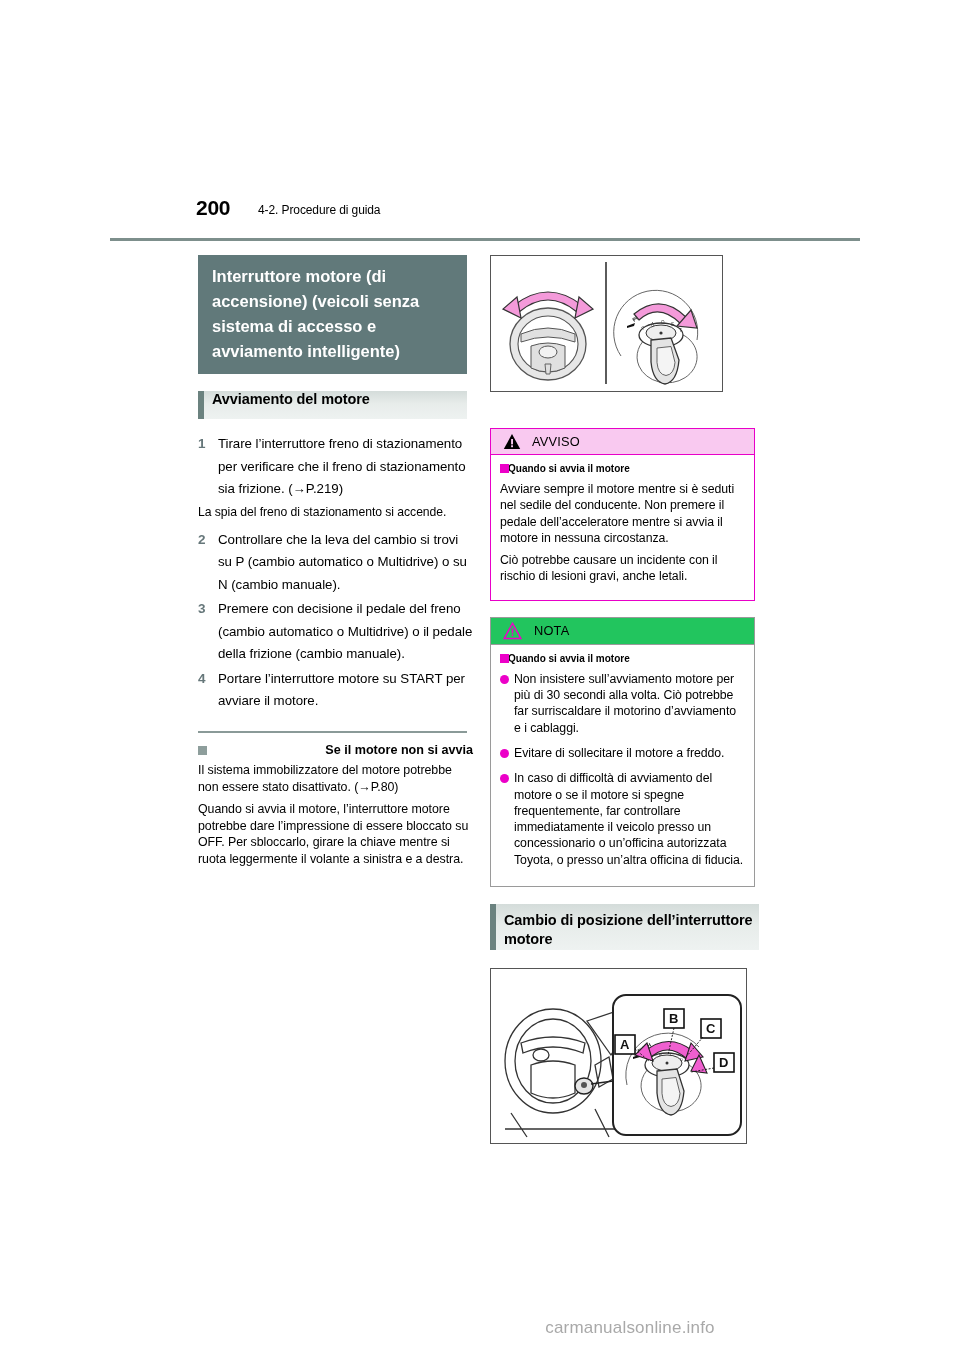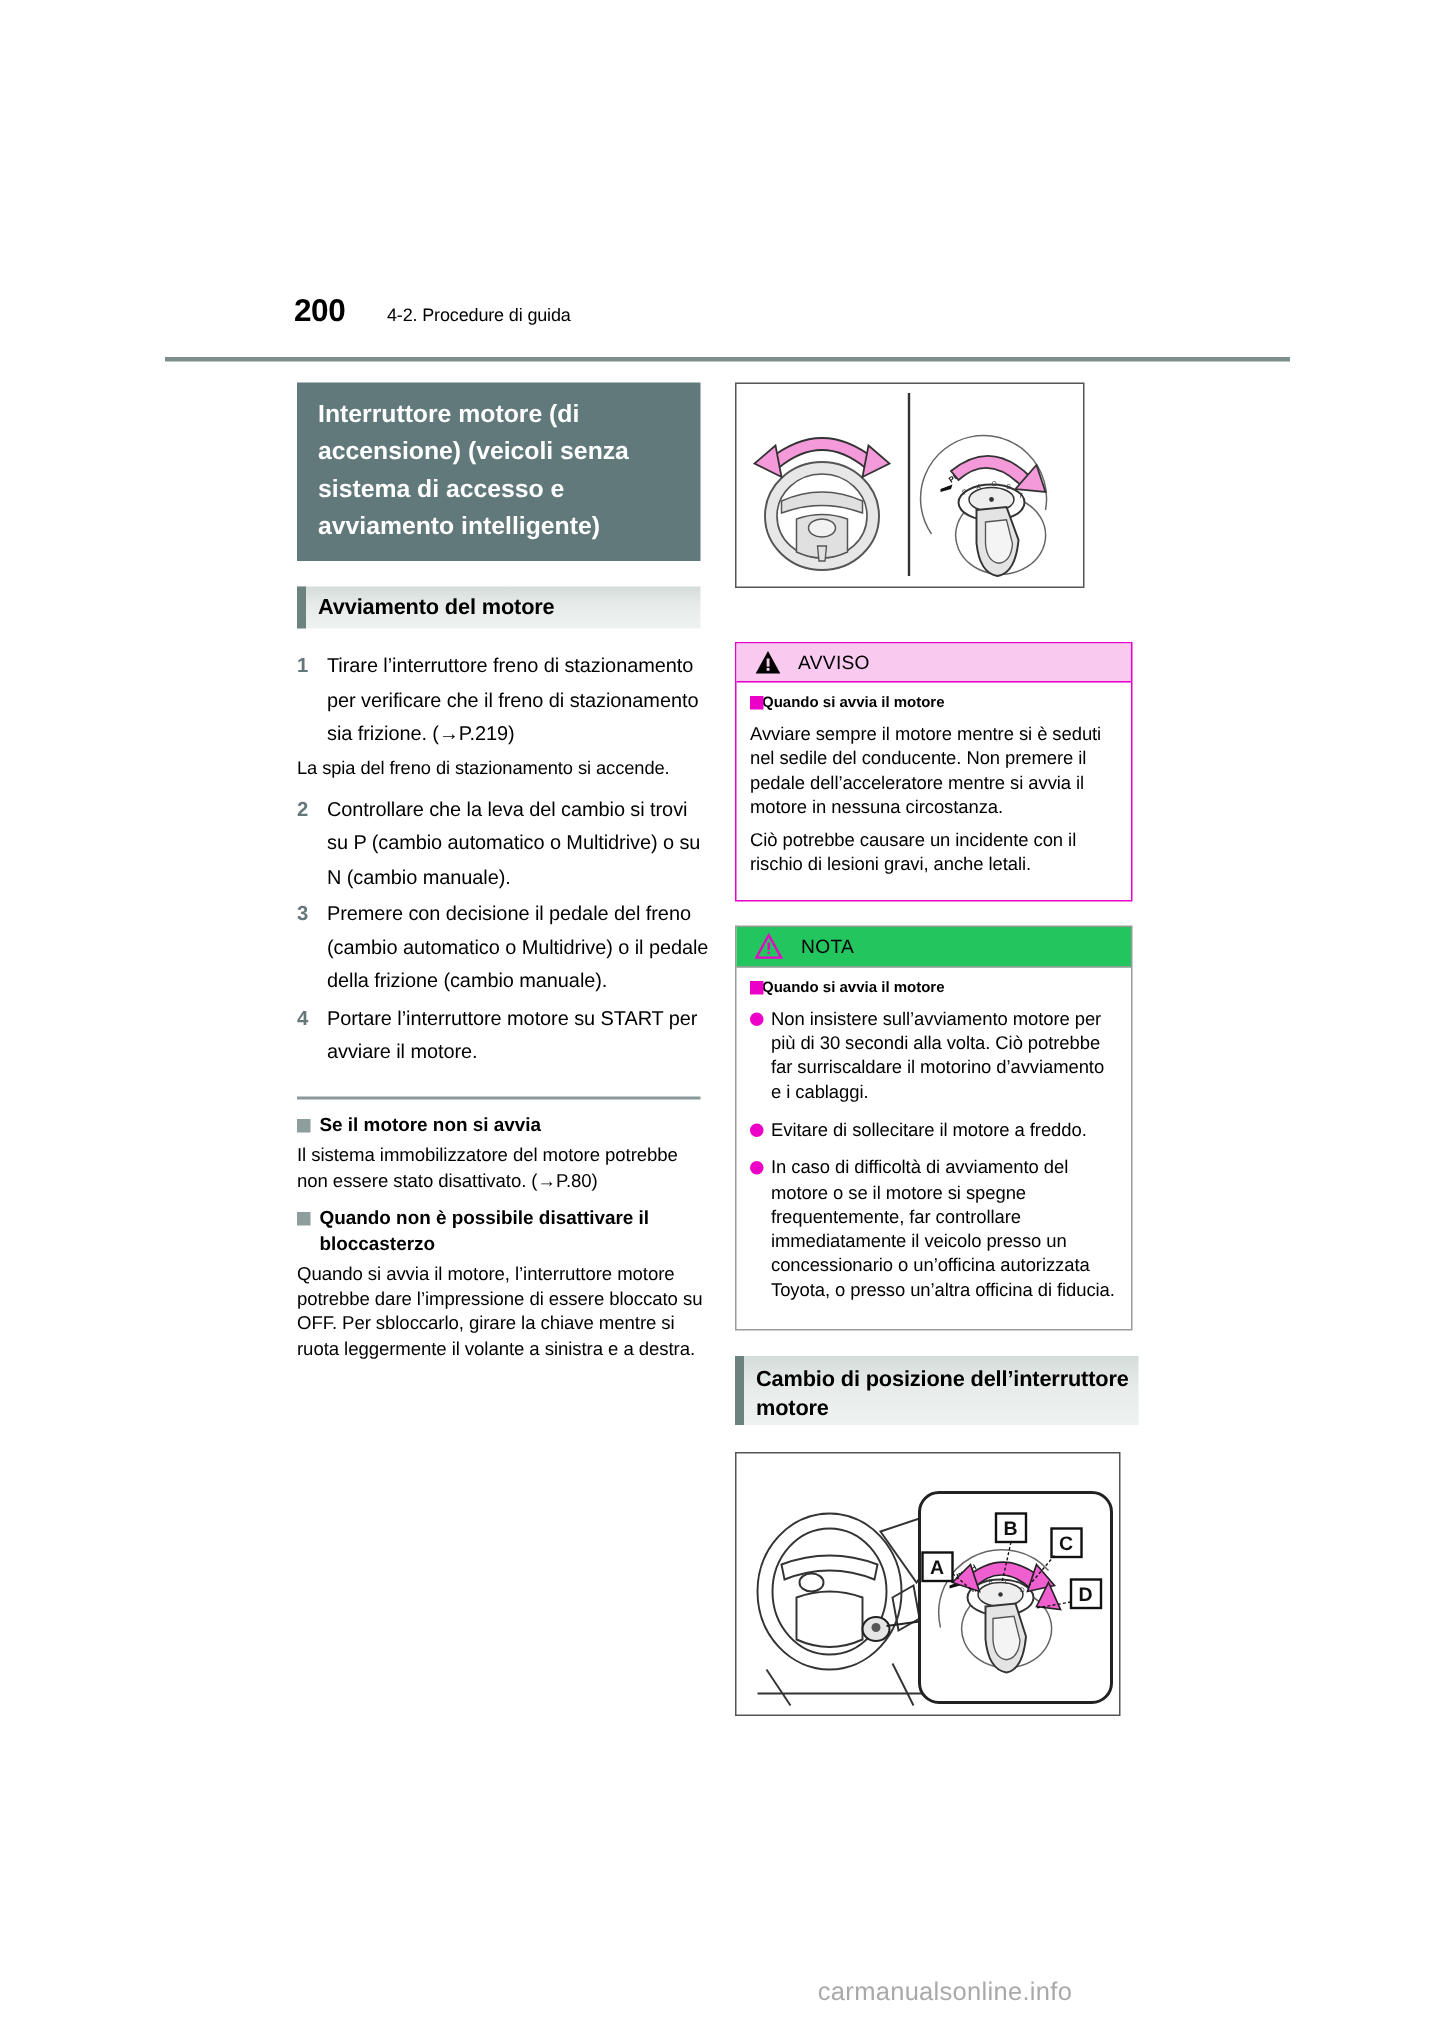--- a/index.html
+++ b/index.html
@@ -83,21 +83,20 @@
     width: 269px;
   }
 
   
   .subhead {
     position: relative;
     margin-top: 17px;
     height: 28px;
     background: linear-gradient(to bottom, #d4dcda 0%, #e7ecea 45%, #eef2f1 100%);
     display: flex;
-    align-items: center;
     box-sizing: border-box;
     width: 269px;
   }
   .subhead::before {
     content: "";
     position: absolute;
     left: 0; top: 0;
     width: 6px; height: 100%;
     background: #6b827f;
   }
@@ -148,21 +147,22 @@
     height: 2px;
     background: #8a9a98;
     width: 269px;
   }
   .note-head {
     font-size: 12.6px;
     font-weight: bold;
     line-height: 16.5px;
     margin: 9px 0 4px 0;
     position: relative;
-    padding-left: 15px;
+    padding-left: 3px;
+    text-align: right;
   }
   .note-head::before {
     content: "";
     position: absolute;
     left: 0;
     top: 4px;
     width: 9px; height: 9px;
     background: #8e9e9c;
   }
   .note-p {
@@ -334,21 +334,20 @@
     </div>
 
     <div class="notes-rule"></div>
 
     <div>
       <div class="note-head">Se il motore non si avvia</div>
       <div class="note-p">Il sistema immobilizzatore del motore potrebbe non essere stato disattivato. (→P.80)</div>
     </div>
 
     <div>
-      <div class="note-head">Quando non è possibile disattivare il bloccasterzo</div>
       <div class="note-p">Quando si avvia il motore, l’interruttore motore potrebbe dare l’impressione di essere bloccato su OFF. Per sbloccarlo, girare la chiave mentre si ruota leggermente il volante a sinistra e a destra.</div>
     </div>
 
   </div>
 
   <div class="col-right">
 
     <div class="fig fig-top">
       <svg width="230" height="134" viewBox="0 0 230 134">
 

